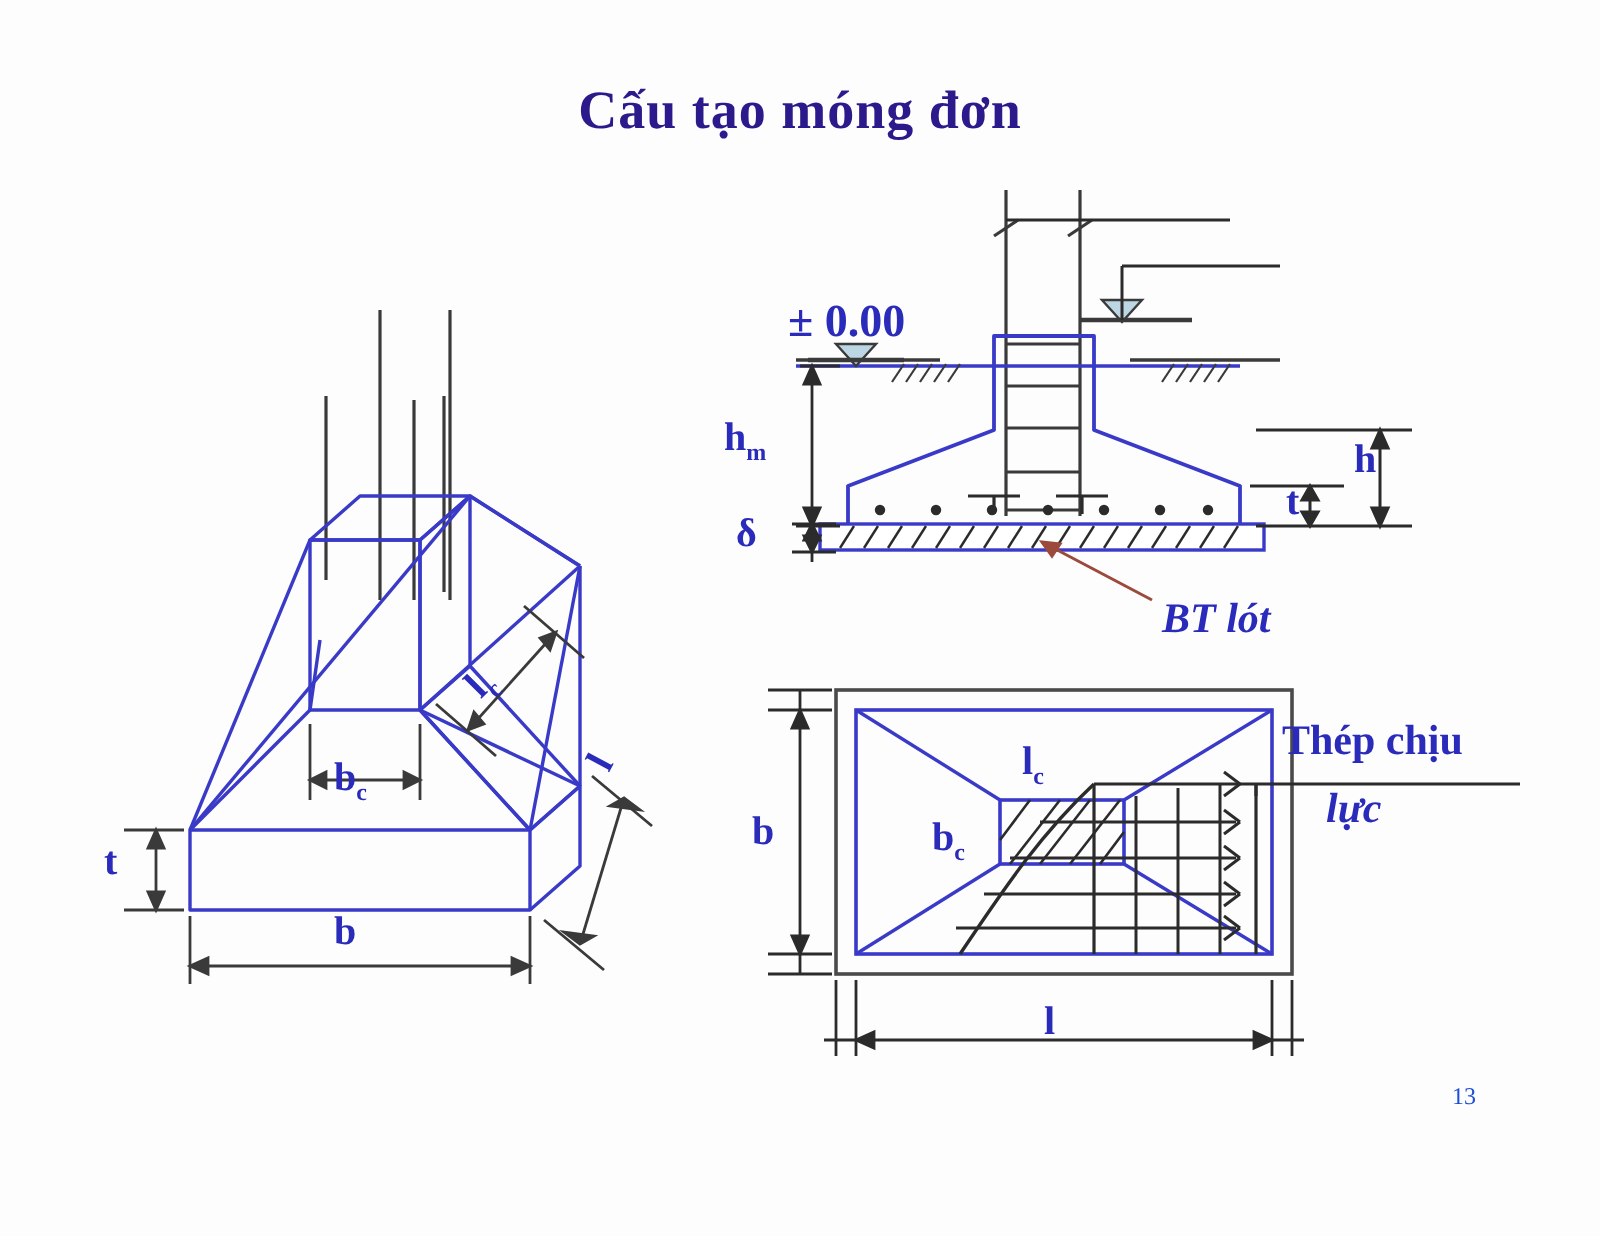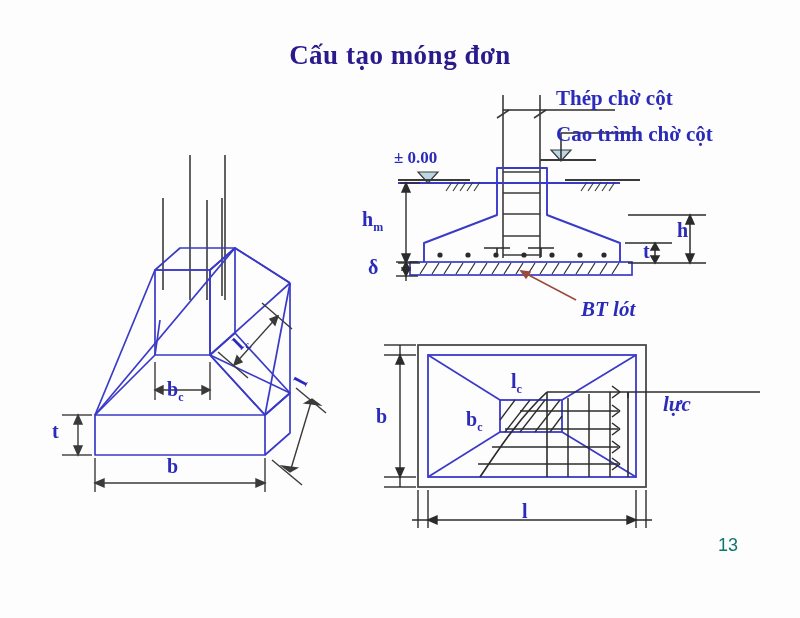--- a/index.html
+++ b/index.html
@@ -41,23 +41,23 @@
     font-family: "Liberation Serif", "DejaVu Serif", serif;
     white-space: nowrap;
   }
   .lbl-big { font-size: 21px; }
   .lbl-dim { font-size: 20px; }
   .lbl-sub { font-size: 12px; }
   #pagenum {
     position: absolute;
     right: 62px;
     bottom: 62px;
-    font-size: 18px;
-    color: #0f766e;
-    font-family: Liberation Sans, sans-serif;
+    font-size: 12px;
+    color: #1d4ed8;
+    font-family: Liberation Serif, serif;
   }
   svg { position: absolute; left: 0; top: 0; overflow: visible; }
   .fig-svg { pointer-events: none; }
 </style>
 </head>
 <body>
 
 <div id="slide">
 
   <div id="title">Cấu tạo móng đơn</div>
@@ -277,24 +277,22 @@
       <polygon points="690,263 686,254 694,254"></polygon>
     </g>
     <g stroke="#2b2b2b" stroke-width="1.5" fill="#2b2b2b">
       <line x1="625" y1="243" x2="672" y2="243"></line>
       <line x1="655" y1="243" x2="655" y2="263"></line>
       <polygon points="655,243 651,250 659,250"></polygon>
       <polygon points="655,263 651,256 659,256"></polygon>
     </g>
   </svg>
 
-  <div class="lbl lbl-big" style="left:556px; top:86px;">Thép chờ cột</div>
-  <div class="lbl lbl-big" style="left:556px; top:122px;">Cao trình chờ cột</div>
   <div class="lbl lbl-big" style="left:581px; top:297px;font-style:italic;">BT lót</div>
-  <div class="lbl" style="left:394px; top:148px; font-size:17px;">± 0.00</div>
+  <div class="lbl" style="left:394px; top:148px; font-size:23px;">± 0.00</div>
   <div class="lbl lbl-dim" style="left:362px; top:208px;">
     <span>h</span><sub class="lbl-sub">m</sub>
   </div>
   <div class="lbl lbl-dim" style="left:368px; top:256px;">δ</div>
   <div class="lbl lbl-dim" style="left:643px; top:240px;">t</div>
   <div class="lbl lbl-dim" style="left:677px; top:219px;">h</div>
 
   <svg class="fig-svg" width="800" height="618" viewBox="0 0 800 618">
 
     <rect x="418" y="345" width="228" height="142" fill="none" stroke="#4a4a4a" stroke-width="1.8"></rect>
@@ -382,17 +380,18 @@
 
   <div class="lbl lbl-dim" style="left:511px; top:370px;">
     <span>l</span><sub class="lbl-sub">c</sub>
   </div>
   <div class="lbl lbl-dim" style="left:466px; top:408px;">
     <span>b</span><sub class="lbl-sub">c</sub>
   </div>
   <div class="lbl lbl-dim" style="left:376px; top:405px;">b</div>
   <div class="lbl lbl-dim" style="left:522px; top:500px;">l</div>
 
+  <div class="lbl lbl-big" style="left:641px; top:358px;">Thép chịu</div>
   <div class="lbl lbl-big" style="left:663px; top:392px;font-style:italic;">lực</div>
 
   <div id="pagenum">13</div>
 
 </div>
 
 </body></html>

